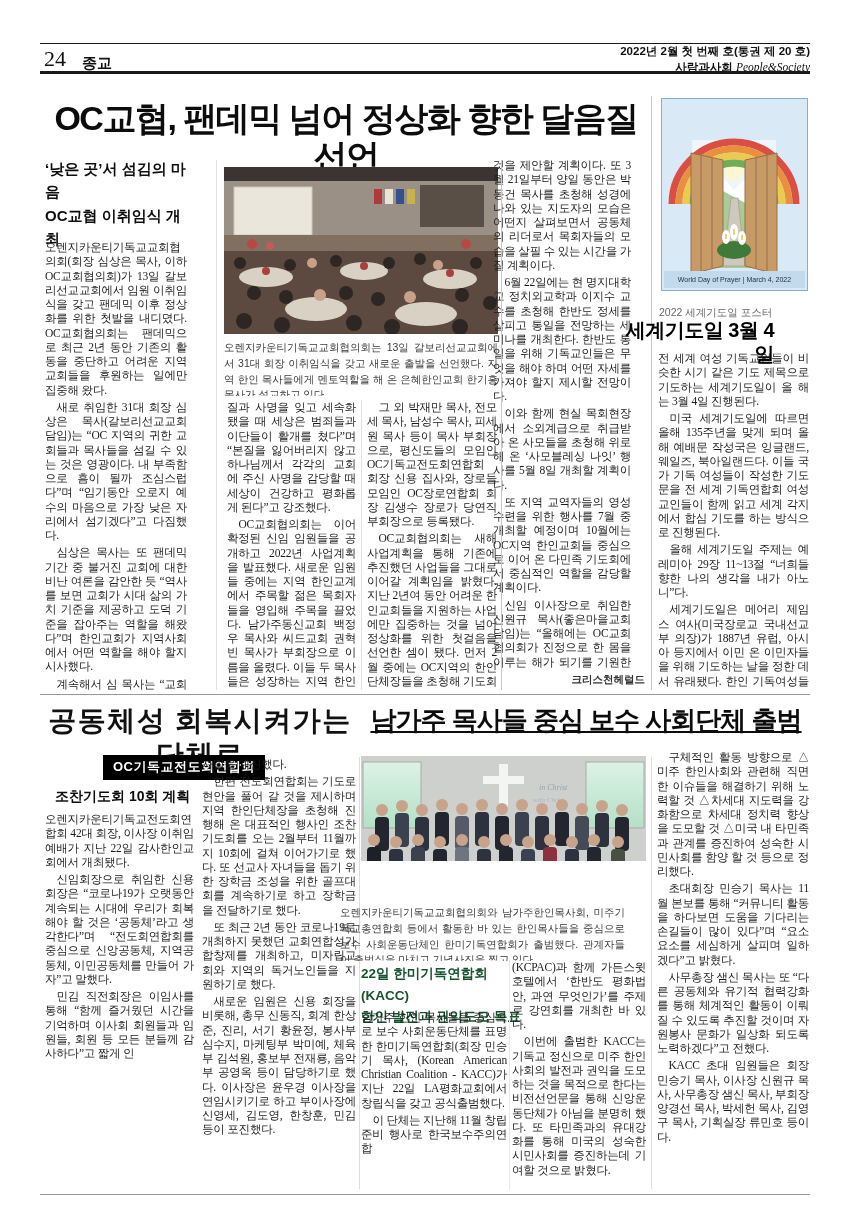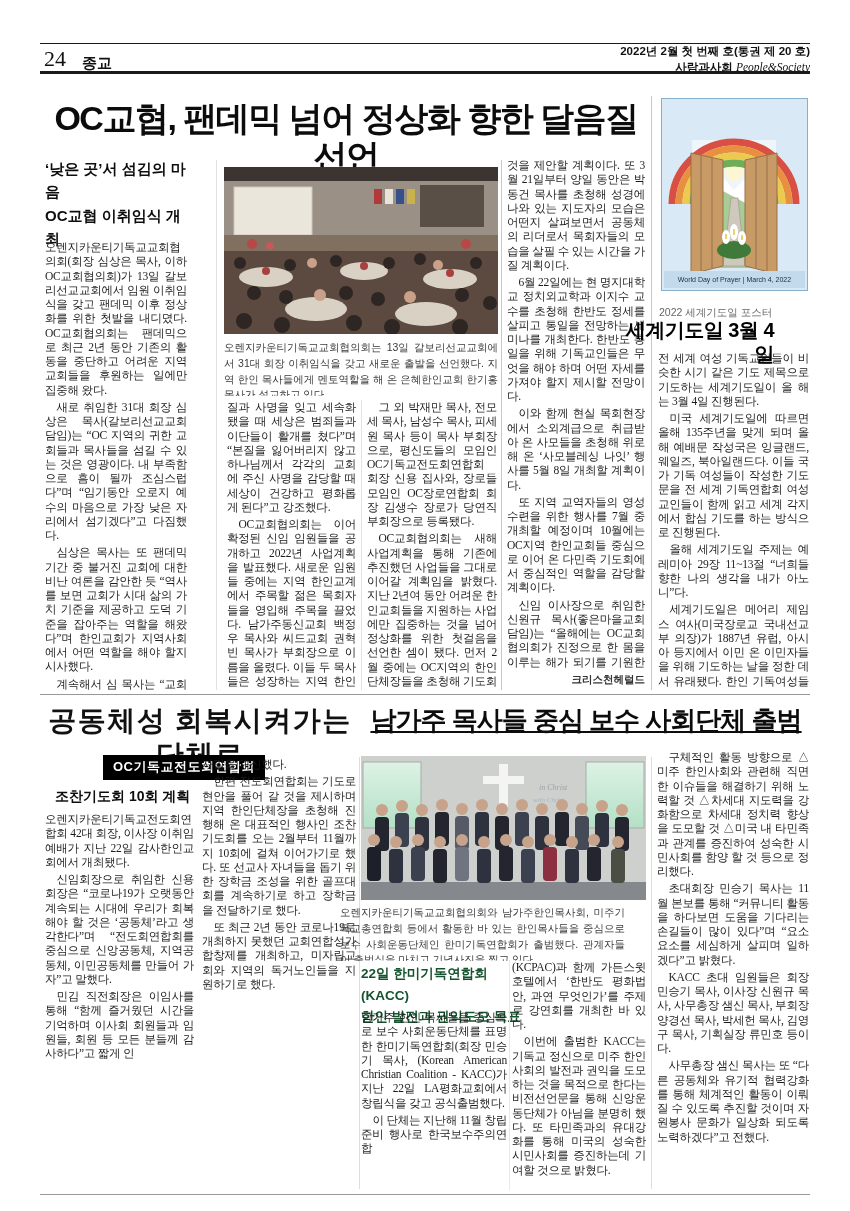--- a/index.html
+++ b/index.html
@@ -124,21 +124,21 @@
   <div class="abs caption" style="left:224px;top:340px;width:274px;height:56px;">오렌지카운티기독교교회협의회는 13일 갈보리선교교회에서 31대 회장 이취임식을 갖고 새로운 출발을 선언했다. 지역 한인 목사들에게 멘토역할을 해 온 은혜한인교회 한기홍 목사가 설교하고 있다.</div>
 
   <div class="abs bcol" style="left:227px;top:400px;width:129px;height:290px;">
     <p class="ni">질과 사명을 잊고 세속화됐을 때 세상은 범죄들과 이단들이 활개를 쳤다”며 “본질을 잃어버리지 않고 하나님께서 각각의 교회에 주신 사명을 감당할 때 세상이 건강하고 평화롭게 된다”고 강조했다.</p>
     <p>OC교회협의회는 이어 확정된 신임 임원들을 공개하고 2022년 사업계획을 발표했다. 새로운 임원들 중에는 지역 한인교계에서 주목할 젊은 목회자들을 영입해 주목을 끌었다. 남가주동신교회 백정우 목사와 씨드교회 권혁빈 목사가 부회장으로 이름을 올렸다. 이들 두 목사들은 성장하는 지역 한인교회들을 이끄는 젊은 목사들로 관심을 받아 왔다.</p>
   </div>
   <div class="abs bcol" style="left:367px;top:400px;width:130px;height:290px;">
     <p>그 외 박재만 목사, 전모세 목사, 남성수 목사, 피세원 목사 등이 목사 부회장으로, 평신도들의 모임인 OC기독교전도회연합회 회장 신용 집사와, 장로들 모임인 OC장로연합회 회장 김생수 장로가 당연직 부회장으로 등록됐다.</p>
     <p>OC교회협의회는 새해 사업계획을 통해 기존에 추진했던 사업들을 그대로 이어갈 계획임을 밝혔다. 지난 2년여 동안 어려운 한인교회들을 지원하는 사업에만 집중하는 것을 넘어 정상화를 위한 첫걸음을 선언한 셈이 됐다. 먼저 2월 중에는 OC지역의 한인 단체장들을 초청해 기도회를 갖고 지역의 현안을 기도로 풀어갈</p>
   </div>
-  <div class="abs bcol" style="left:507px;top:158px;width:138px;height:512px;">
+  <div class="abs bcol" style="left:493px;top:158px;width:138px;height:512px;">
     <p class="ni">것을 제안할 계획이다. 또 3월 21일부터 양일 동안은 박동건 목사를 초청해 성경에 나와 있는 지도자의 모습은 어떤지 살펴보면서 공동체의 리더로서 목회자들의 모습을 살필 수 있는 시간을 가질 계획이다.</p>
     <p>6월 22일에는 현 명지대학교 정치외교학과 이지수 교수를 초청해 한반도 정세를 살피고 통일을 전망하는 세미나를 개최한다. 한반도 통일을 위해 기독교인들은 무엇을 해야 하며 어떤 자세를 가져야 할지 제시할 전망이다.</p>
     <p>이와 함께 현실 목회현장에서 소외계급으로 취급받아 온 사모들을 초청해 위로해 온 ‘사모블레싱 나잇’ 행사를 5월 8일 개최할 계획이다.</p>
     <p>또 지역 교역자들의 영성 수련을 위한 행사를 7월 중 개최할 예정이며 10월에는 OC지역 한인교회들 중심으로 이어 온 다민족 기도회에서 중심적인 역할을 감당할 계획이다.</p>
     <p>신임 이사장으로 취임한 신원규 목사(좋은마을교회 담임)는 “올해에는 OC교회협의회가 진정으로 한 몸을 이루는 해가 되기를 기원한다”고 말했다.</p>
   </div>
   <div class="abs byline" style="left:507px;top:673px;width:138px;">크리스천헤럴드</div>
 
   <div class="vr" style="left:216px;top:160px;height:530px;background:#e2e2e2;"></div>
   <div class="vr" style="left:361px;top:400px;height:290px;background:#e2e2e2;"></div>
@@ -193,26 +193,27 @@
 
   <div class="abs bcol" style="left:45px;top:812px;width:149px;height:378px;">
     <p class="ni">오렌지카운티기독교전도회연합회 42대 회장, 이사장 이취임 예배가 지난 22일 감사한인교회에서 개최됐다.</p>
     <p>신임회장으로 취임한 신용 회장은 “코로나19가 오랫동안 계속되는 시대에 우리가 회복해야 할 것은 ‘공동체’라고 생각한다”며 “전도회연합회를 중심으로 신앙공동체, 지역공동체, 이민공동체를 만들어 가자”고 말했다.</p>
     <p>민김 직전회장은 이임사를 통해 “함께 즐거웠던 시간을 기억하며 이사회 회원들과 임원들, 회원 등 모든 분들께 감사하다”고 짧게 인</p>
   </div>
   <div class="abs bcol" style="left:202px;top:757px;width:154px;height:432px;">
     <p class="ni">사말을 대신했다.</p>
     <p>한편 전도회연합회는 기도로 현안을 풀어 갈 것을 제시하며 지역 한인단체장을 초청해 진행해 온 대표적인 행사인 조찬기도회를 오는 2월부터 11월까지 10회에 걸쳐 이어가기로 했다. 또 선교사 자녀들을 돕기 위한 장학금 조성을 위한 골프대회를 계속하기로 하고 장학금을 전달하기로 했다.</p>
     <p>또 최근 2년 동안 코로나19로 개최하지 못했던 교회연합성가합창제를 개최하고, 미자립교회와 지역의 독거노인들을 지원하기로 했다.</p>
+    <p>새로운 임원은 신용 회장을 비롯해, 총무 신동직, 회계 한상준, 진리, 서기 황윤정, 봉사부 심수지, 마케팅부 박미예, 체육부 김석원, 홍보부 전재룡, 음악부 공영옥 등이 담당하기로 했다. 이사장은 윤우경 이사장을 연임시키기로 하고 부이사장에 신영세, 김도영, 한창훈, 민김 등이 포진했다.</p>
   </div>
   <div class="vr" style="left:359px;top:757px;height:432px;background:#ddd;"></div>
 
   <div class="abs h1-sub" style="left:362px;top:706px;width:448px;">남가주 목사들 중심 보수 사회단체 출범</div>
 
-  <div class="abs photo-frame" style="left:361px;top:756px;width:285px;height:144px;background:#f97316;">
+  <div class="abs photo-frame" style="left:361px;top:756px;width:285px;height:105px;background:#f97316;">
     <svg width="285" height="144" viewBox="0 0 285 144">
       <defs>
         <g id="psn">
           <circle cx="7" cy="6" r="6" fill="#c8a38b"></circle>
           <rect x="0" y="13" width="14" height="34" rx="4" fill="currentColor"></rect>
         </g>
         <linearGradient id="scr" x1="0" y1="0" x2="0" y2="1">
           <stop offset="0" stop-color="#ddf2e5"></stop>
             <stop offset="1" stop-color="#b4e0c6"></stop>
         </linearGradient>
@@ -263,21 +264,21 @@
     <p class="ni">남가주 한인 목사들을 중심으로 보수 사회운동단체를 표명한 한미기독연합회(회장 민승기 목사, (Korean American Christian Coalition - KACC)가 지난 22일 LA평화교회에서 창립식을 갖고 공식출범했다.</p>
     <p>이 단체는 지난해 11월 창립 준비 행사로 한국보수주의연합</p>
   </div>
   <div class="abs bcol" style="left:512px;top:960px;width:134px;height:230px;">
     <p class="ni">(KCPAC)과 함께 가든스윗호텔에서 ‘한반도 평화법안, 과연 무엇인가’를 주제로 강연회를 개최한 바 있다.</p>
     <p>이번에 출범한 KACC는 기독교 정신으로 미주 한인사회의 발전과 권익을 도모하는 것을 목적으로 한다는 비전선언문을 통해 신앙운동단체가 아님을 분명히 했다. 또 타민족과의 유대강화를 통해 미국의 성숙한 시민사회를 증진하는데 기여할 것으로 밝혔다.</p>
   </div>
   <div class="abs bcol" style="left:657px;top:750px;width:152px;height:440px;">
     <p>구체적인 활동 방향으로 △미주 한인사회와 관련해 직면한 이슈들을 해결하기 위해 노력할 것 △차세대 지도력을 강화함으로 차세대 정치력 향상을 도모할 것 △미국 내 타민족과 관계를 증진하여 성숙한 시민사회를 함양 할 것 등으로 정리했다.</p>
     <p>초대회장 민승기 목사는 11월 본보를 통해 “커뮤니티 활동을 하다보면 도움을 기다리는 손길들이 많이 있다”며 “요소요소를 세심하게 살피며 일하겠다”고 밝혔다.</p>
+    <p>사무총장 샘신 목사는 또 “다른 공동체와 유기적 협력강화를 통해 체계적인 활동이 이뤄질 수 있도록 추진할 것이며 자원봉사 문화가 일상화 되도록 노력하겠다”고 전했다.</p>
     <p>KACC 초대 임원들은 회장 민승기 목사, 이사장 신원규 목사, 사무총장 샘신 목사, 부회장 양경선 목사, 박세헌 목사, 김영구 목사, 기획실장 류민호 등이다.</p>
-    <p>사무총장 샘신 목사는 또 “다른 공동체와 유기적 협력강화를 통해 체계적인 활동이 이뤄질 수 있도록 추진할 것이며 자원봉사 문화가 일상화 되도록 노력하겠다”고 전했다.</p>
   </div>
   <div class="vr" style="left:651px;top:757px;height:432px;background:#ddd;"></div>
   <div class="vr" style="left:509px;top:960px;height:230px;background:#e8e8e8;"></div>
 
   <div class="hr" style="left:40px;top:1194px;width:770px;height:1px;background:#999;"></div>
 
 </div>
 
 </body></html>

